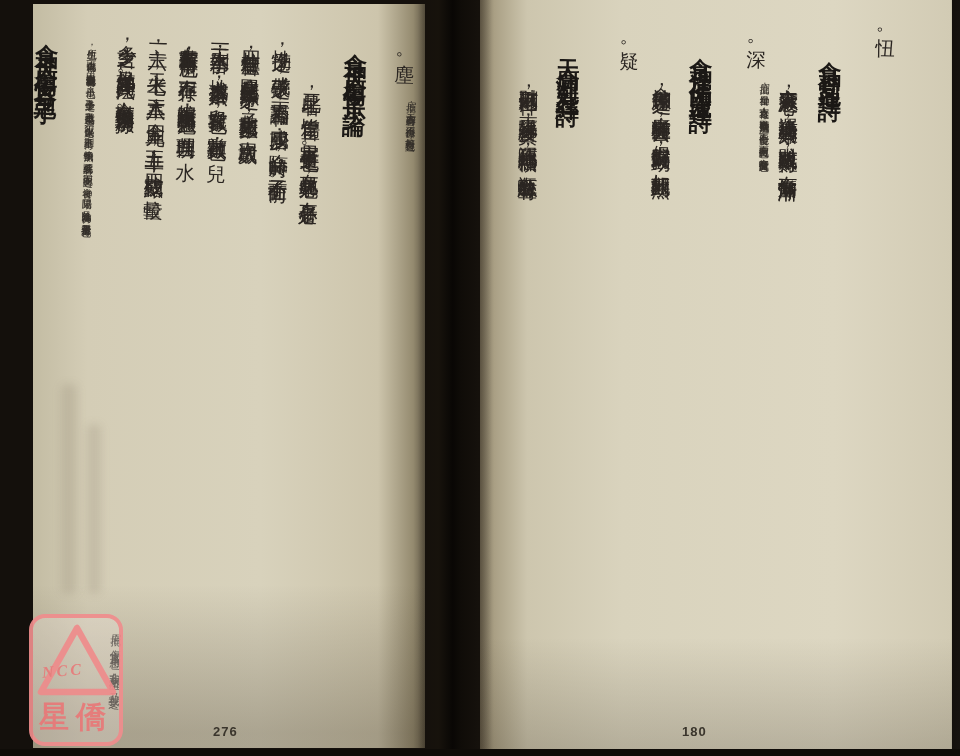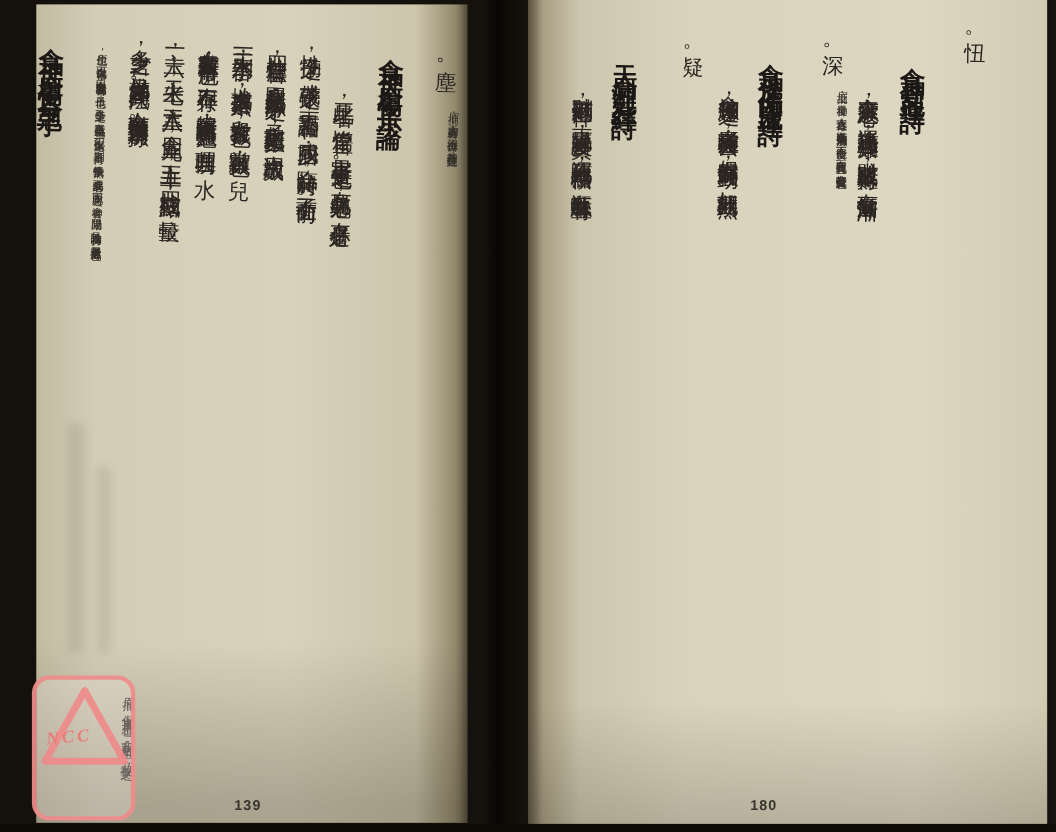--- a/index.html
+++ b/index.html
@@ -144,27 +144,28 @@
       <div class="col l5"><span>天一生水則言一子，地六成之多言六子，兒女皆在數也，當顯其數也；兒</span></div>
       <div class="col l6"><span>女壽數長短自有不濟也，存與不存，推運限所臨有無生剋，其理自明。水</span></div>
       <div class="col l7"><span>主一六，火主二七，木主三八，金主四九，土主五十，四柱或顯露，較量</span></div>
       <div class="col l8">
         <span>多少之言，推兄弟姊妹皆同此法。女命以食神傷官天廚為子孫。</span>
         <span class="annot a-l8">眉批：傷官爲子息也，非我之所生，乃我妻之</span>
       </div>
       <div class="col smallcol l9"><span>所生也，以丁火爲傷官，甲木以辛金剋我者爲官星，爲子也；辛金己土之子，我之妻爲己土也，犯丁火以傷之，則其子不肖，多執物無干，或多病死者，因此而害之。食神者，陽見陽，陰見陰爲食神，受剋者主子孫不肖也。</span></div>
       <div class="col head l10"><span>食神天廚傷官全剋子</span></div>
     </div>
-    <div class="page-number pn-left">139</div>
+    <div class="page-number pn-left">276</div>
   </div>
 
   <div class="gutter"></div>
   <div class="edge-right"></div>
   <div class="edge-bottom"></div>
 
   <div class="stamp">
     <svg width="86" height="80" viewBox="0 0 86 80">
       <polygon points="44,8 8,72 80,72" fill="none" stroke="#f08d8d" stroke-width="6.5" stroke-linejoin="round"></polygon>
     </svg>
     <div class="stamp-ncc">NCC</div>
+    <div class="stamp-cn">星僑</div>
   </div>
 
 </div>
 
 </body></html>

